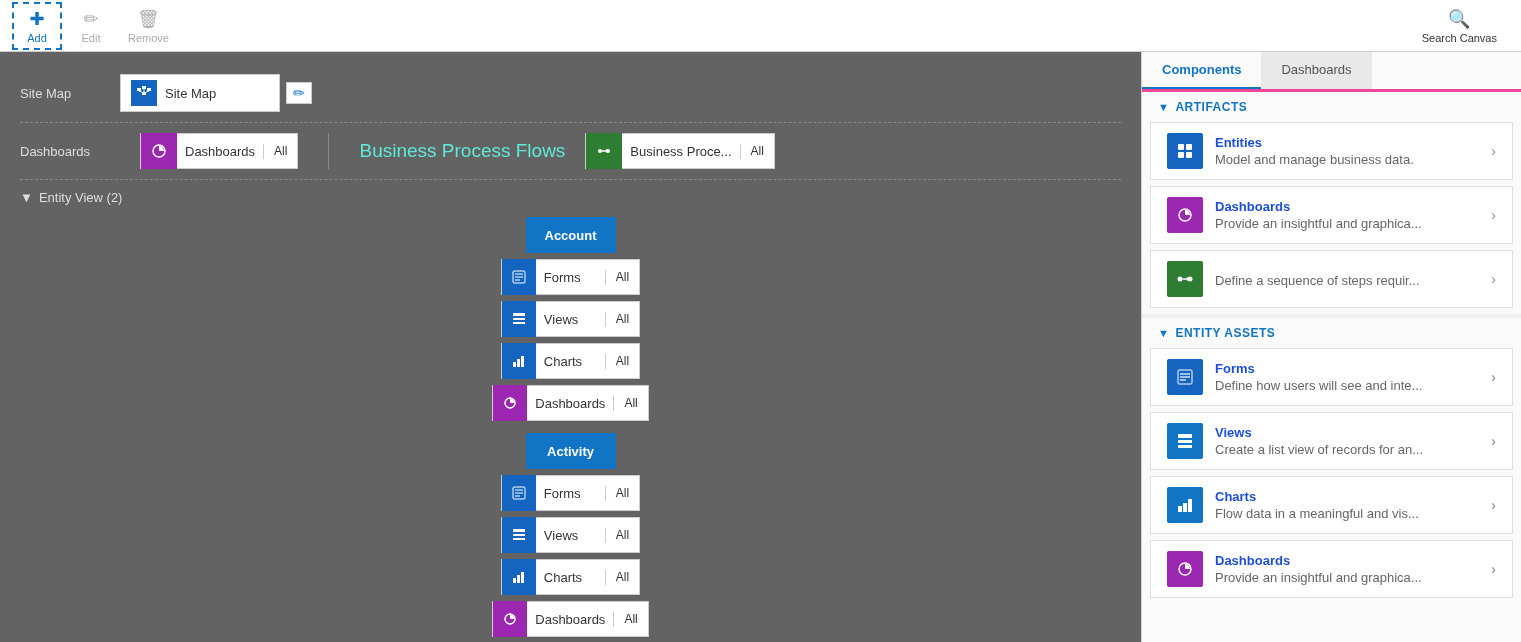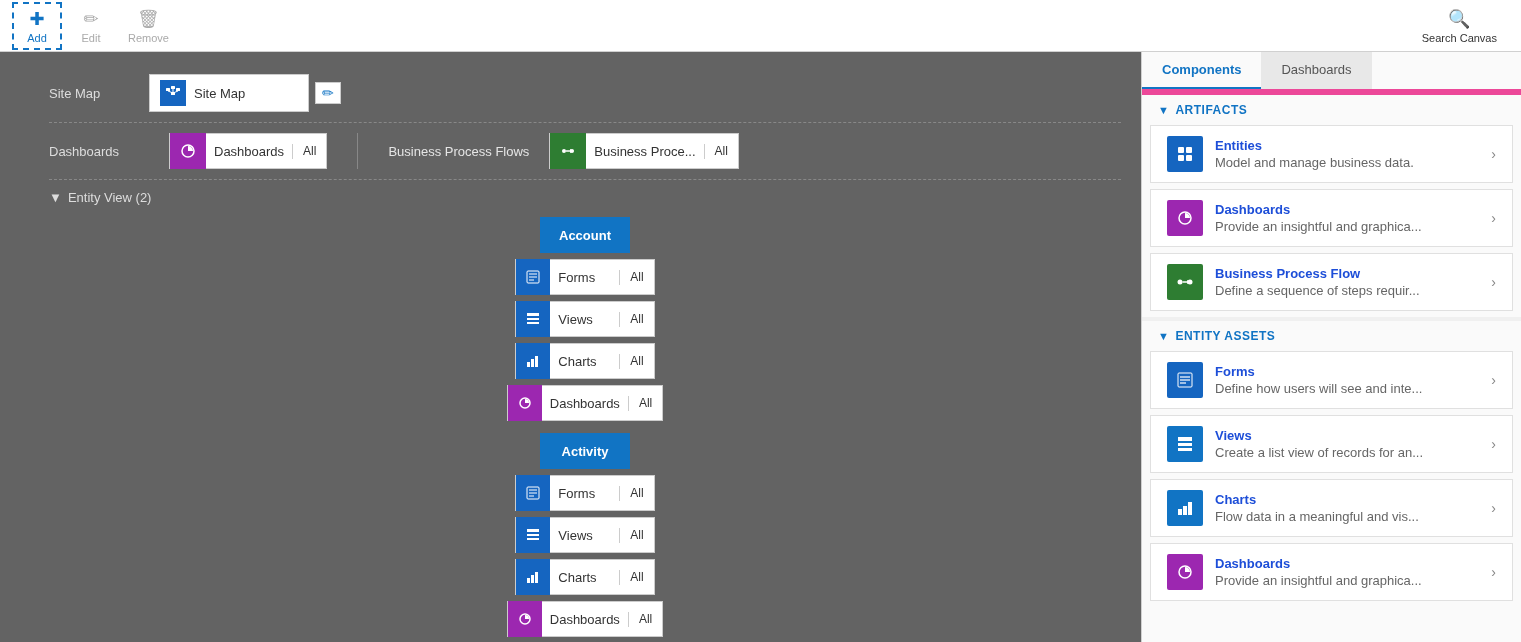--- a/index.html
+++ b/index.html
@@ -53,21 +53,20 @@
       display: flex;
       height: calc(642px - 52px);
     }
 
     
     .canvas-area {
       flex: 1;
       background: #636363;
       overflow: hidden;
       position: relative;
-      padding-left: 29px;
     }
     .canvas-scroll {
       height: 100%;
       overflow-y: auto;
       padding: 0;
     }
     .canvas-scroll::-webkit-scrollbar { width: 12px; }
     .canvas-scroll::-webkit-scrollbar-track { background: #888; }
     .canvas-scroll::-webkit-scrollbar-thumb { background: #aaa; }
 
@@ -181,21 +180,21 @@
       align-items: center;
     }
 
     
     .vertical-divider {
       width: 1px;
       background: #888;
       height: 36px;
       margin: 0 10px;
     }
-    .bpf-label { color: #e5e5e5; font-size: 13px; min-width: 140px; }
+    .bpf-label { color: #5eead4; font-size: 19px; min-width: 140px; }
 
     
     .entity-view-header {
       display: flex;
       align-items: center;
       color: #ddd;
       font-size: 13px;
       padding: 10px 0 6px 0;
     }
     .entity-view-header .arrow { margin-right: 6px; }
@@ -256,21 +255,21 @@
     
     .right-panel {
       width: 380px;
       background: #fafafa;
       border-left: 1px solid #d0d0d0;
       display: flex;
       flex-direction: column;
     }
     .panel-tabs {
       display: flex;
-      border-bottom: 6px solid #ec4899;
+      border-bottom: 3px solid #ec4899;
     }
     .panel-tab {
       padding: 10px 20px;
       font-size: 13px;
       cursor: pointer;
       border-bottom: 2px solid transparent;
       color: #333;
     }
     .panel-tab.active {
       border-bottom: 2px solid #1174c4;
@@ -574,21 +573,20 @@
       <div class="comp-item">
         <div class="comp-icon green-bg">
           <svg width="18" height="18" viewBox="0 0 18 18" fill="white">
             <circle cx="4" cy="9" r="2.5" fill="white"></circle>
             <circle cx="14" cy="9" r="2.5" fill="white"></circle>
             <line x1="6.5" y1="9" x2="11.5" y2="9" stroke="white" stroke-width="1.5"></line>
             <polygon points="11,7 15,9 11,11" fill="white"></polygon>
           </svg>
         </div>
         <div class="comp-text">
-          <div class="comp-title">Business Process Flow</div>
           <div class="comp-desc">Define a sequence of steps requir...</div>
         </div>
         <span class="comp-chevron">›</span>
       </div>
 
       <div class="section-gap"></div>
 
       <div class="section-header">
         <span class="collapse-icon">▼</span>
         <span>ENTITY ASSETS</span>

